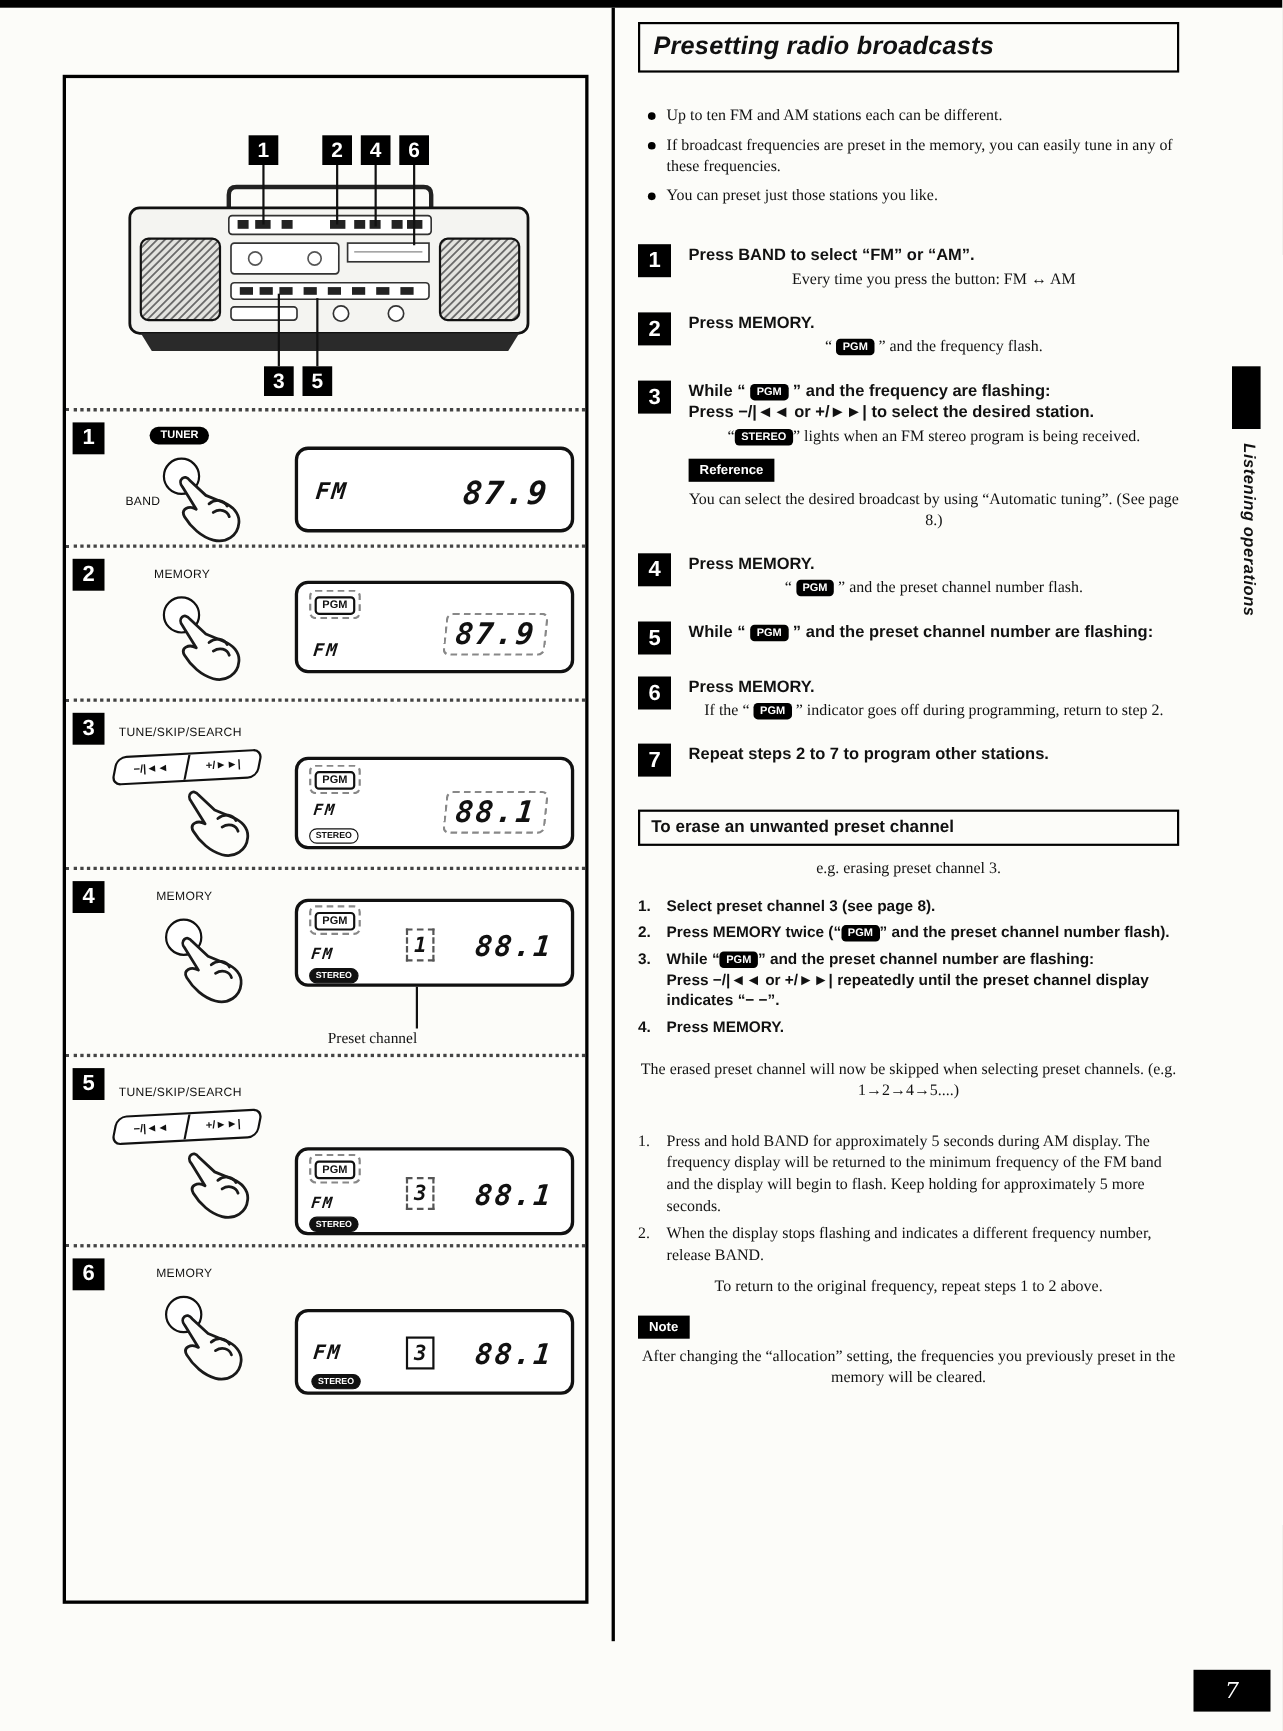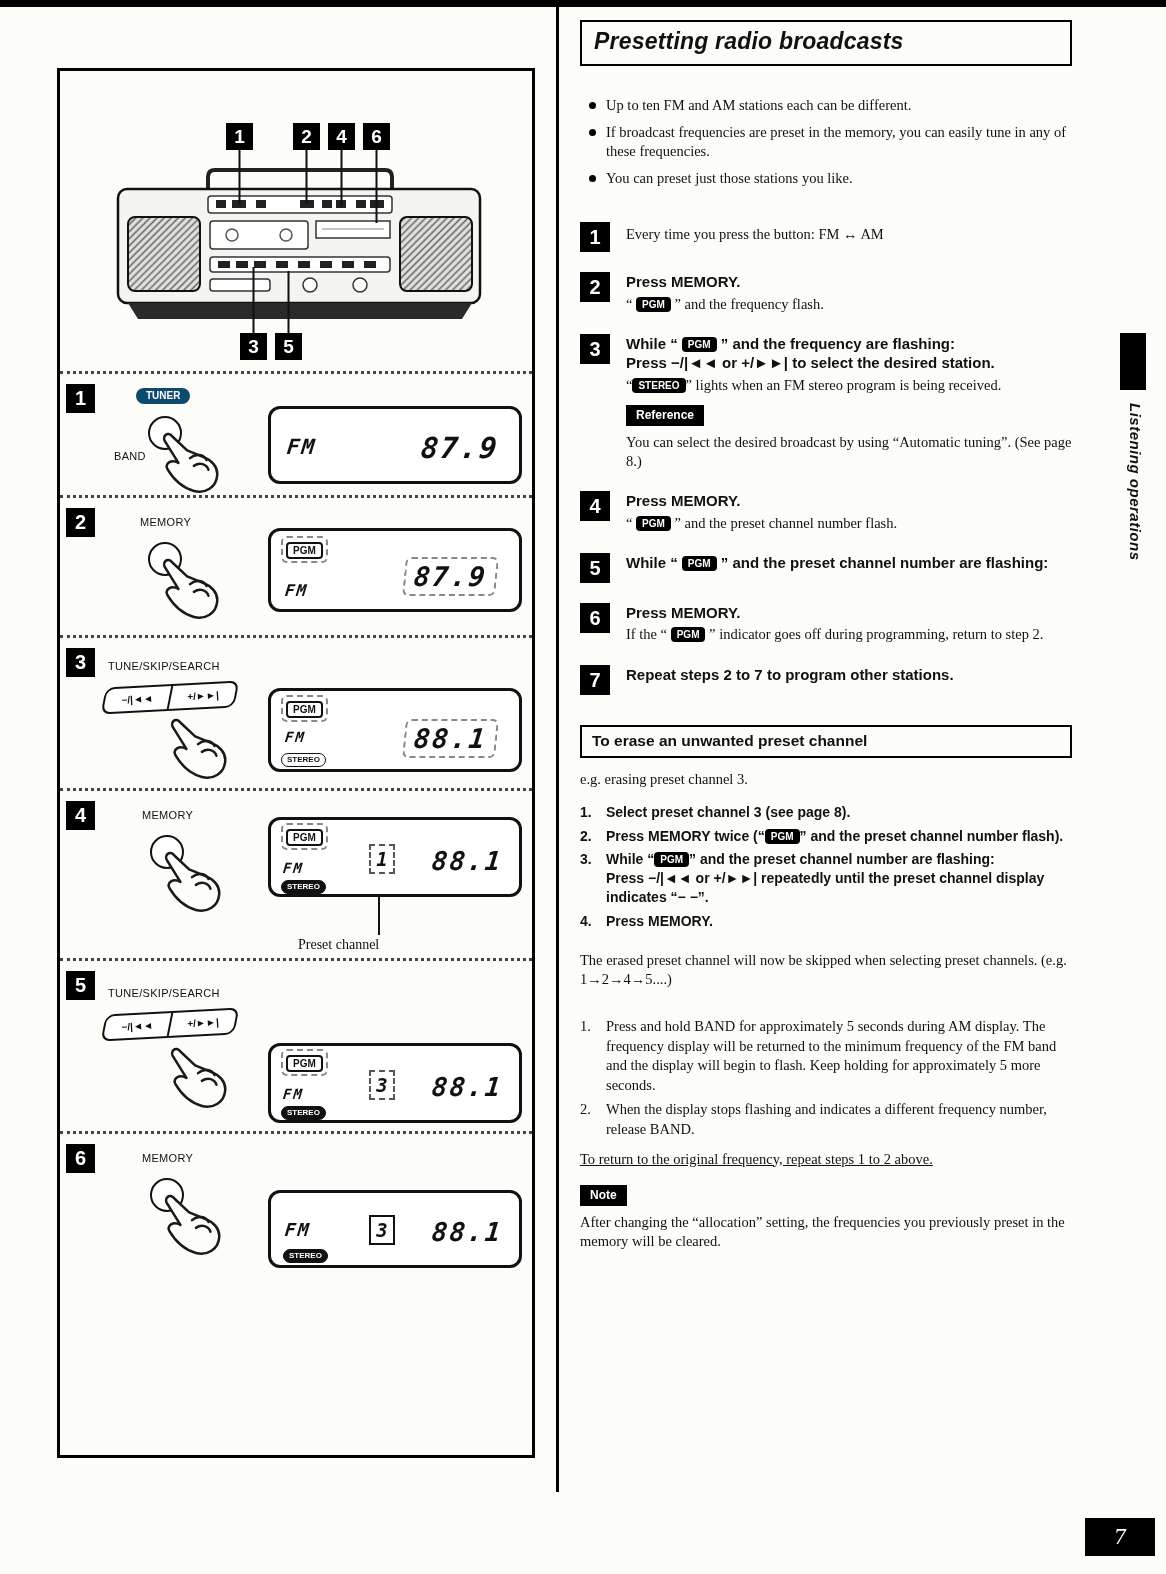--- a/index.html
+++ b/index.html
@@ -13,21 +13,21 @@
   
   .panel { position:absolute; left:57px; top:68px; width:478px; height:1390px;
            border:3px solid #000; background:#fcfcf9; }
   .device-svg { position:absolute; left:0; top:0; width:472px; height:300px; }
   .cnum { fill:#fff; font-family:"Liberation Sans",sans-serif; font-weight:bold; font-size:19px; text-anchor:middle; }
 
   .lrow { position:absolute; left:0; width:100%; border-top:3px dotted #444; }
   .lrow > * { position:absolute; }
   .numsq { width:29px; height:29px; background:#000; color:#fff; text-align:center;
            font:bold 20px/29px "Liberation Sans",sans-serif; }
-  .pill { background:#0c4a6e; color:#fff; border-radius:8px; padding:1px 10px;
+  .pill { background:#000000; color:#fff; border-radius:8px; padding:1px 10px;
           font:bold 10px/14px "Liberation Sans",sans-serif; }
   .ctl-label { font:11px "Liberation Sans",sans-serif; letter-spacing:.3px; color:#111; }
   .roundbtn { width:34px; height:34px; border:2.5px solid #111; border-radius:50%; background:#fff; }
   .hand { width:62px; height:66px; }
 
   .rocker { display:flex; width:132px; height:27px; border:2.5px solid #111; border-radius:9px;
             background:#fff; transform:skewX(-14deg) rotate(-3deg); overflow:hidden; }
   .rkey { flex:1; display:flex; align-items:center; justify-content:center;
           font:bold 10px "Liberation Sans",sans-serif; }
   .rkey.left { border-right:2.5px solid #111; }
@@ -57,21 +57,21 @@
   .title-box h1 { font:italic bold 23px "Liberation Sans",sans-serif; letter-spacing:.2px; }
   .bullets { list-style:none; margin:0 0 34px 6px; font:14.5px/1.35 "Liberation Serif",serif; }
   .bullets li { position:relative; padding-left:20px; margin-bottom:7px; }
   .bullets li::before { content:""; position:absolute; left:3px; top:6px; width:7px; height:7px;
                         border-radius:50%; background:#000; }
   .rstep { display:flex; gap:16px; margin-bottom:20px; }
   .rstep .sq { flex:0 0 30px; width:30px; height:30px; background:#000; color:#fff; text-align:center;
                font:bold 20px/30px "Liberation Sans",sans-serif; }
   .rstep .txt { flex:1; }
   .head { font-family:"Liberation Sans",sans-serif; font-weight:bold; font-size:15px; line-height:1.3; }
-  .bodytext { font-family:"Liberation Serif",serif; font-size:14.5px; line-height:1.32; margin-top:3px; }
+  .bodytext { font-family:"Liberation Serif",serif; font-size:14.5px; line-height:1.32; margin-top:3px;text-align:center; }
   .badge { display:inline-block; background:#000; color:#fff; border-radius:4px; padding:1px 6px;
            font:bold 10px/13px "Liberation Sans",sans-serif; vertical-align:1px; }
   .refbadge { display:inline-block; background:#000; color:#fff; padding:2px 10px;
               font:bold 12px/17px "Liberation Sans",sans-serif; margin:10px 0 4px; }
   .secbox { border:2.5px solid #000; padding:5px 10px 6px; margin-bottom:12px;
             font:bold 15.5px "Liberation Sans",sans-serif; }
   .li { display:flex; gap:6px; margin-bottom:5px; }
   .li .n { flex:0 0 20px; }
   .list-bold { font:bold 14px/1.35 "Liberation Sans",sans-serif; }
   .list-serif { font:14.5px/1.35 "Liberation Serif",serif; }
@@ -295,20 +295,21 @@
 
     <ul class="bullets">
       <li><span>Up to ten FM and AM stations each can be different.</span></li>
       <li><span>If broadcast frequencies are preset in the memory, you can easily tune in any of these frequencies.</span></li>
       <li><span>You can preset just those stations you like.</span></li>
     </ul>
 
     <div class="rstep">
       <div class="sq">1</div>
       <div class="txt">
+        <div class="head">Press BAND to select “FM” or “AM”.</div>
         <div class="bodytext">Every time you press the button: FM ↔ AM</div>
       </div>
     </div>
 
     <div class="rstep">
       <div class="sq">2</div>
       <div class="txt">
         <div class="head">Press MEMORY.</div>
         <div class="bodytext"><span>“ </span><span class="badge">PGM</span><span> ” and the frequency flash.</span></div>
       </div>
@@ -382,21 +383,21 @@
 
     <div class="li list-serif">
       <span class="n">1.</span>
       <div>Press and hold BAND for approximately 5 seconds during AM display. The frequency display will be returned to the minimum frequency of the FM band and the display will begin to flash. Keep holding for approximately 5 more seconds.</div>
     </div>
     <div class="li list-serif">
       <span class="n">2.</span>
       <div>When the display stops flashing and indicates a different frequency number, release BAND.</div>
     </div>
 
-    <p class="bodytext" style="margin-top:10px;text-decoration:underline;">To return to the original frequency, repeat steps 1 to 2 above.</p>
+    <p class="bodytext" style="margin-top:10px;">To return to the original frequency, repeat steps 1 to 2 above.</p>
 
     <div class="refbadge" style="margin-top:16px;">Note</div>
     <p class="bodytext">After changing the “allocation” setting, the frequencies you previously preset in the memory will be cleared.</p>
   </div>
 
   <div class="side-tab"></div>
   <div class="side-label">Listening operations</div>
   <div class="page-num">7</div>
 </div>
 

